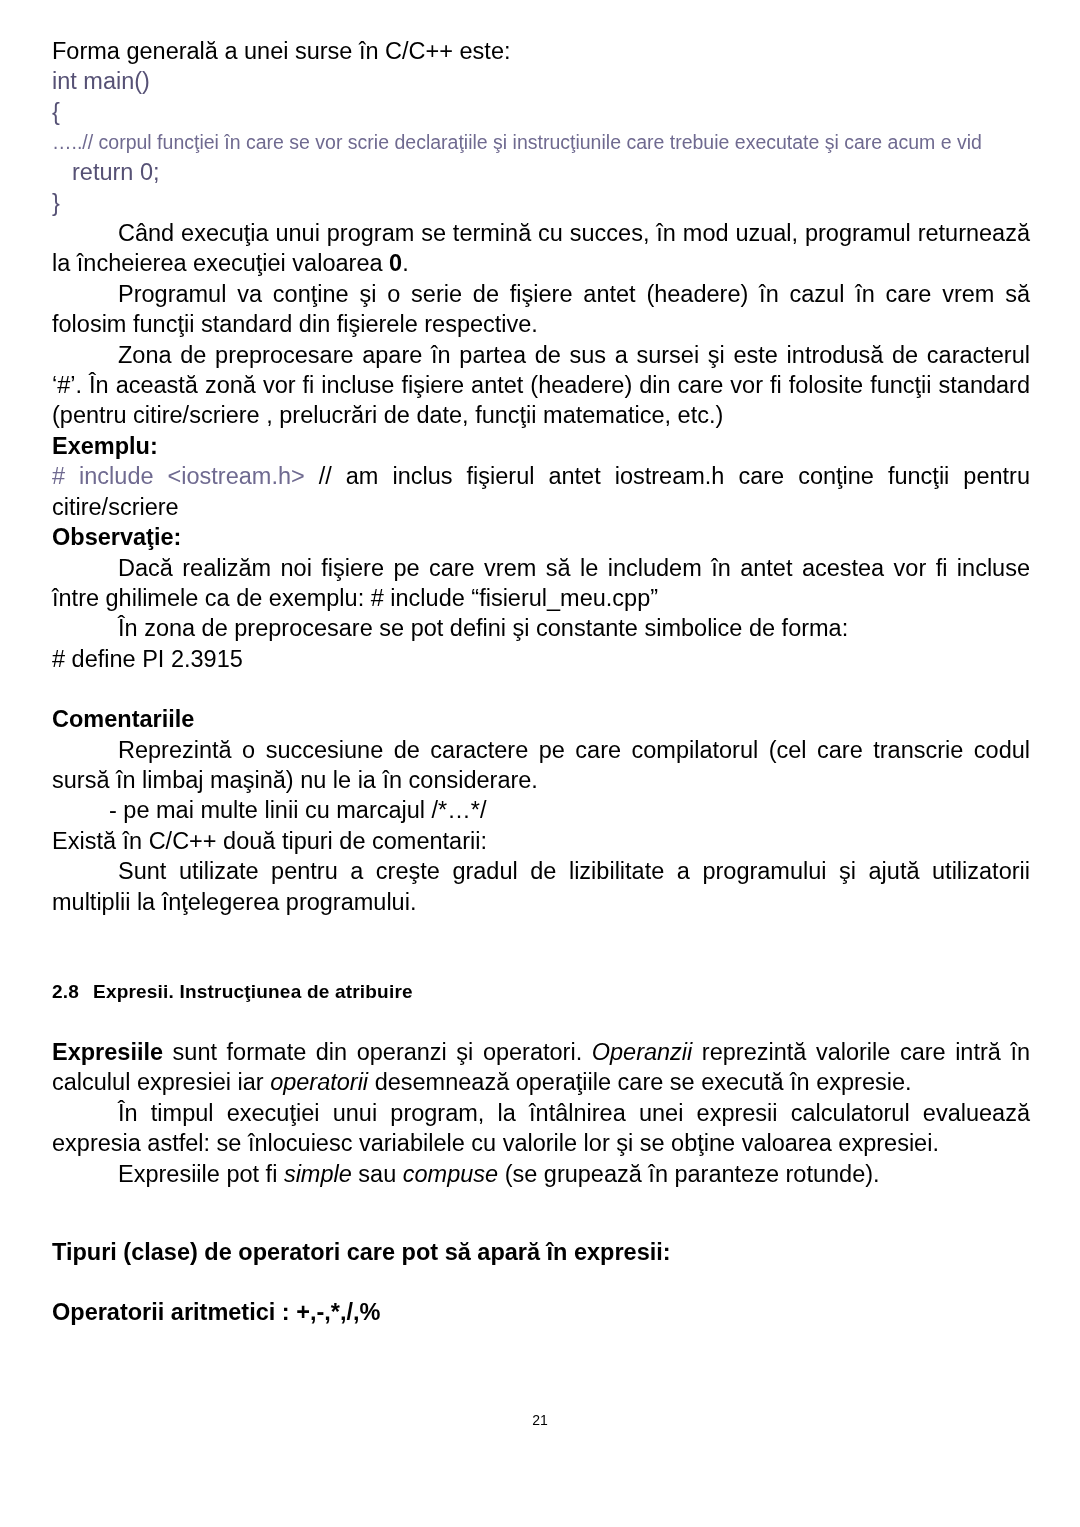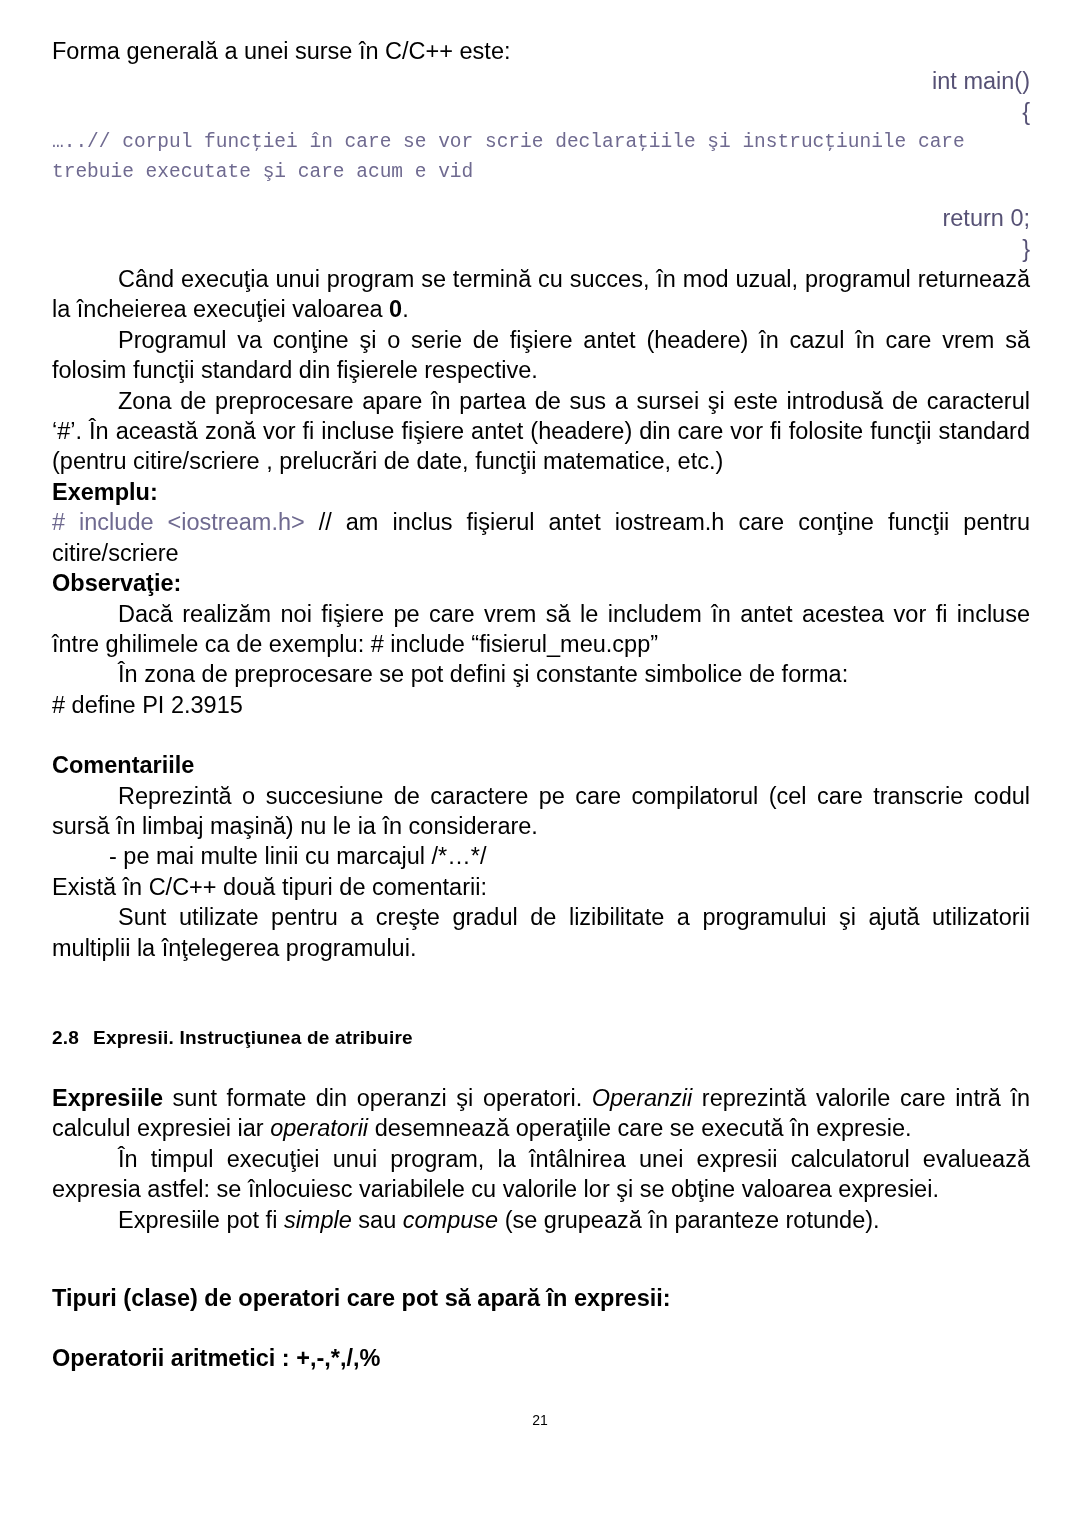--- a/index.html
+++ b/index.html
@@ -38,21 +38,21 @@
     text-justify: inter-word;
   }
   .left { text-align: left; }
   .ind  { text-indent: 66px; }
   .bullet { text-indent: 0; padding-left: 57px; }
 
   .b  { font-weight: bold; }
   .i  { font-style: italic; }
 
   
-  .code     { color: #565175; text-align: right; }
+  .code     { color: #565175; }
   .codesoft { color: #6f6a90; }
   .gap-md { height: 30px; }
   .gap-lg { height: 48px; }
   .gap-xl { height: 60px; }
 
   .sec-head {
     font-weight: bold;
     font-size: 19px;
     line-height: 30px;
     letter-spacing: 0.2px;
@@ -63,33 +63,33 @@
     position: absolute;
     left: 0;
     right: 0;
     top: 1409px;
     text-align: center;
     font-size: 14px;
     line-height: 22px;
     color: #000;
   }
 
-  .indent-deep { padding-left: 20px; margin-top: 16px; }
+  .indent-deep { padding-left: 20px; }
 </style>
 </head>
 <body>
 
 <div class="page">
   <div class="body-col">
 
     <p class="left">Forma generală a unei surse în C/C++ este:</p>
 
     <p class="left code">int main()</p>
     <p class="left code">{</p>
-    <p class="left codesoft" style="font-size:19.5px;line-height:30px;font-family:Liberation Mono, monospace;"> …..// corpul funcţiei în care se vor scrie declaraţiile şi instrucţiunile care trebuie executate şi care acum e vid</p>
+    <p class="left codesoft" style="font-size:19.5px;line-height:30px;"> …..// corpul funcţiei în care se vor scrie declaraţiile şi instrucţiunile care trebuie executate şi care acum e vid</p>
     <p class="left code indent-deep">return 0;</p>
     <p class="left code">}</p>
 
     <p class="just ind"><span>Când execuţia unui program se termină cu succes, în mod uzual, programul returnează la încheierea execuţiei valoarea </span><span class="b">0</span><span>.</span></p>
 
     <p class="just ind">Programul va conţine şi o serie de fişiere antet (headere) în cazul în care vrem să folosim funcţii standard din fişierele respective.</p>
 
     <p class="just ind">Zona de preprocesare apare în partea de sus a sursei şi este introdusă de caracterul ‘#’. În această zonă vor fi incluse fişiere antet (headere) din care vor fi folosite funcţii standard (pentru citire/scriere , prelucrări de date, funcţii matematice, etc.)</p>
 
     <p class="left b">Exemplu:</p>

